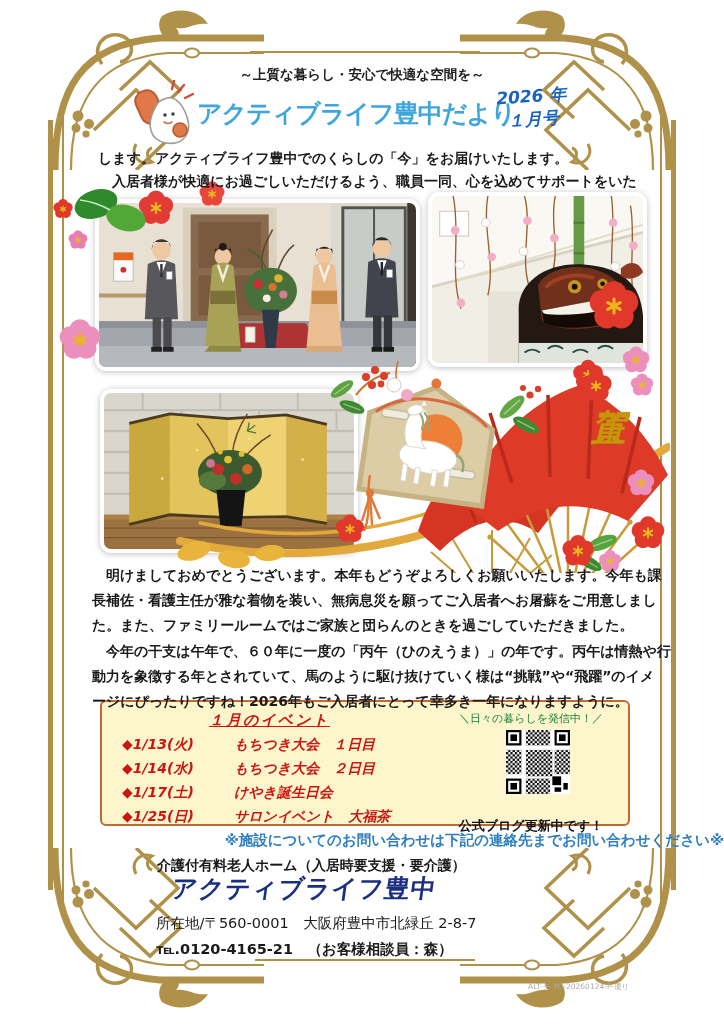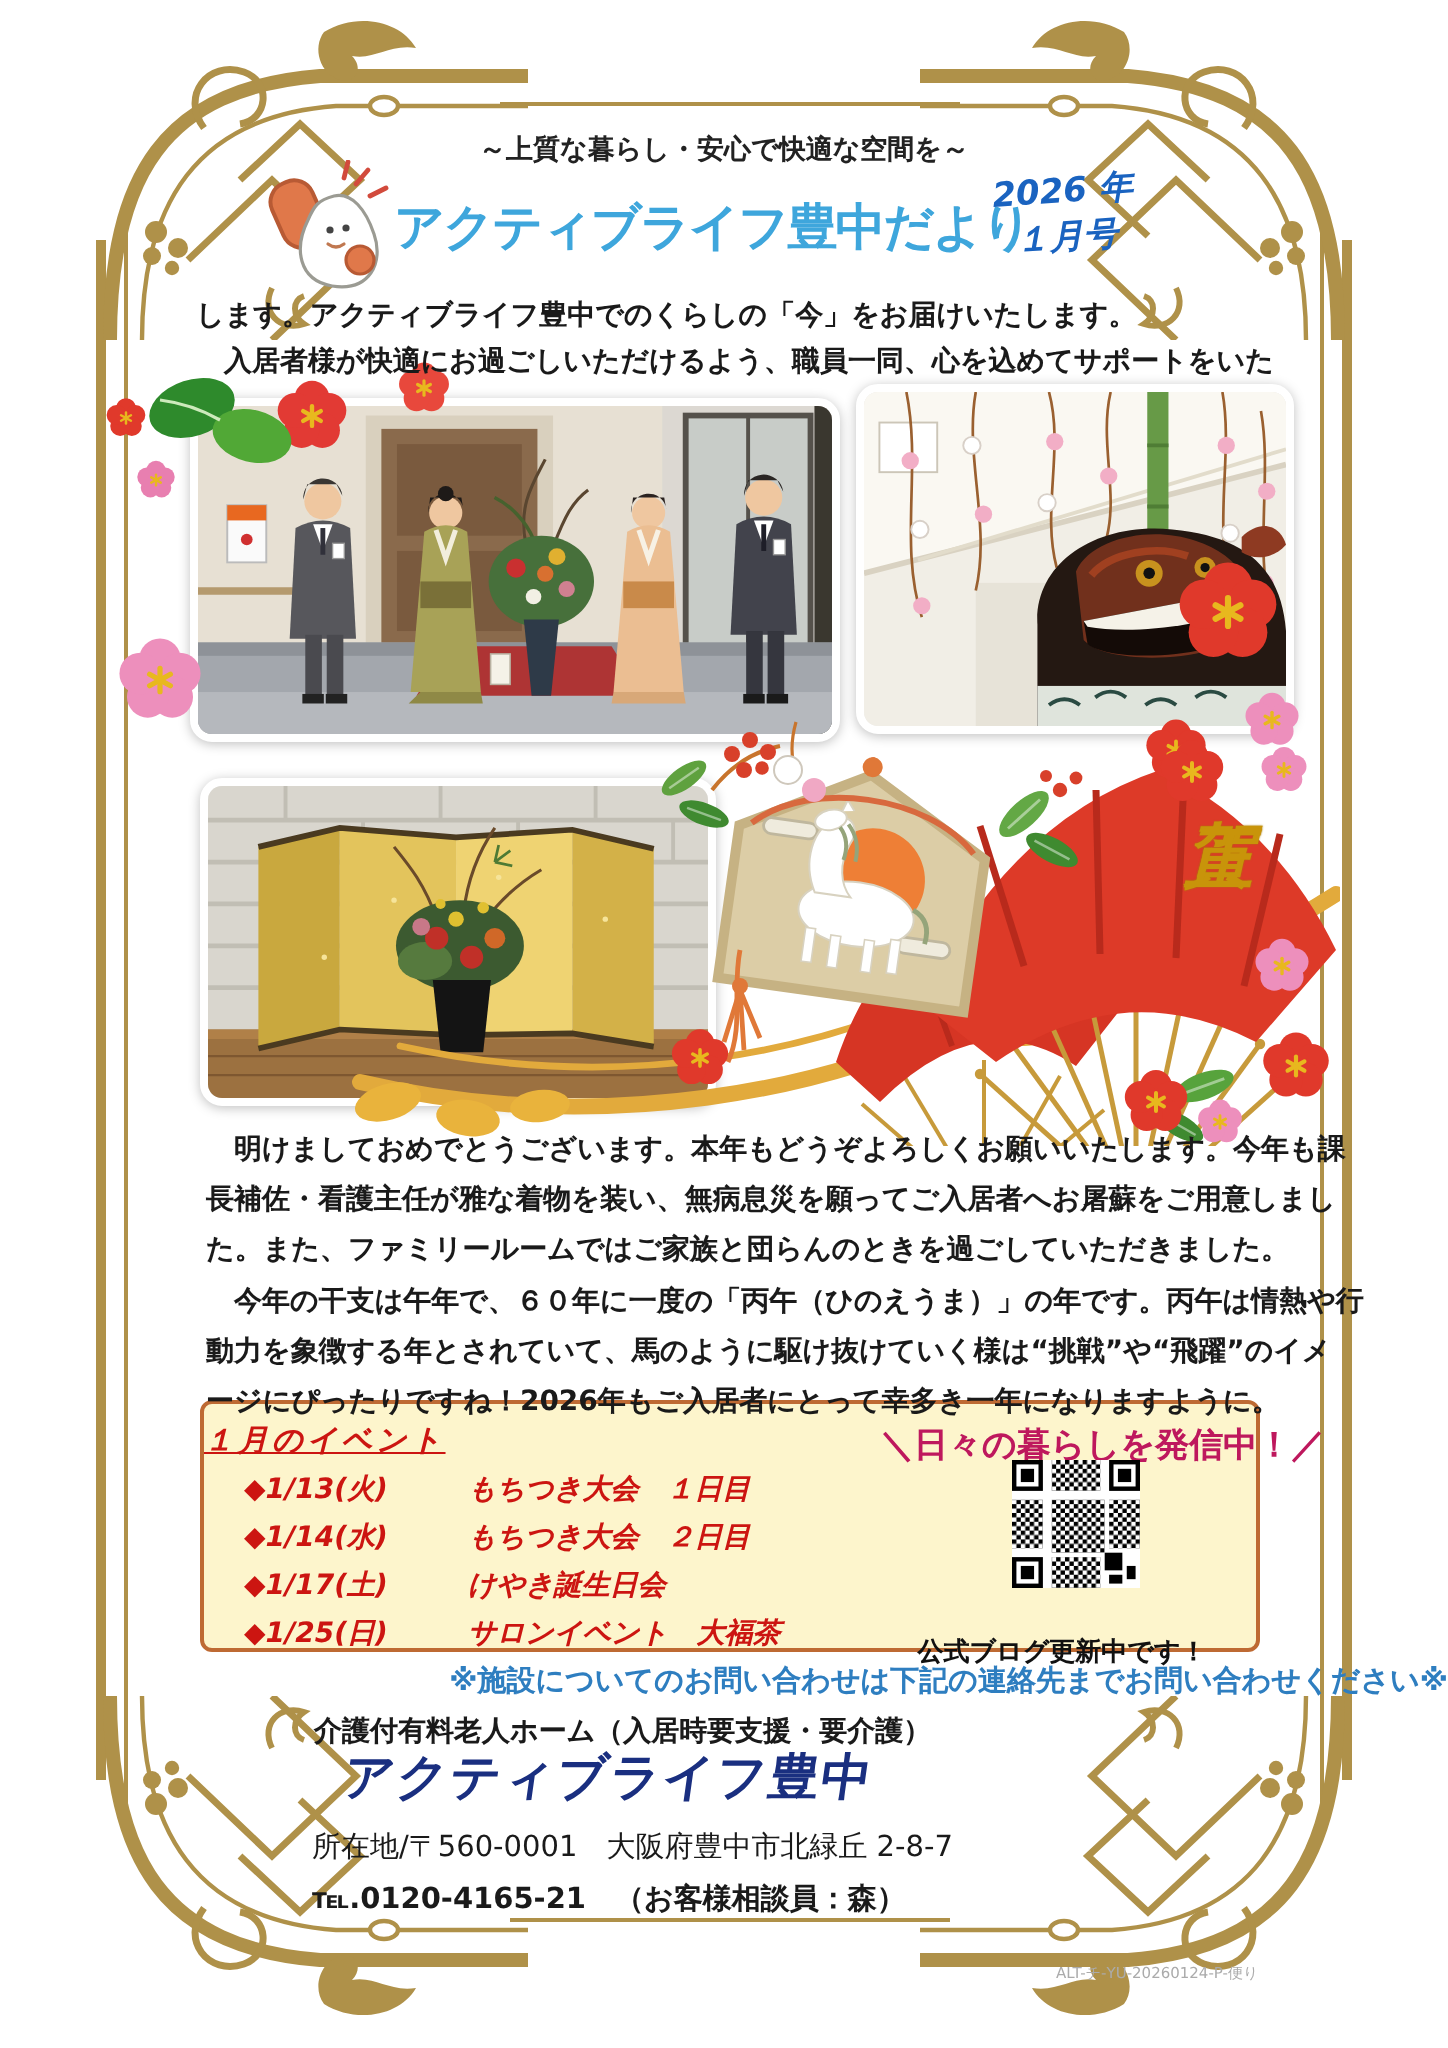--- a/index.html
+++ b/index.html
@@ -19,45 +19,45 @@
   .title{position:absolute;top:97px;left:197px;font-size:25px;font-weight:900;
          letter-spacing:-1px;color:#3EA6DC;z-index:5;white-space:nowrap;}
   .issue{position:absolute;top:85px;left:497px;color:#1A63C0;font-weight:900;
          font-style:italic;font-size:17px;line-height:1.35;transform:rotate(-4deg);z-index:5;}
   .issue .l2{padding-left:10px;}
   .mascot{position:absolute;top:80px;left:134px;width:66px;height:70px;z-index:5;}
   
   .intro{position:absolute;top:147px;left:98px;width:545px;font-size:14px;
          font-weight:700;line-height:1.62;z-index:5;}
   .bodytext{position:absolute;top:563px;left:92px;width:582px;font-size:14px;
-            font-weight:700;line-height:1.8;z-index:5;margin-left:11px;}
+            font-weight:700;line-height:1.8;z-index:5;}
   .txtline{white-space:nowrap;}
   
   .photo{position:absolute;box-sizing:border-box;border:4px solid #fff;border-radius:11px;
          overflow:hidden;box-shadow:0 1px 6px rgba(0,0,0,.25);z-index:3;background:#eee;}
   .photo svg{display:block;width:100%;height:100%;}
   .deco{position:absolute;z-index:4;}
   .deco svg{display:block;width:100%;height:100%;overflow:visible;}
   
   .nyart{position:absolute;left:160px;top:355px;width:510px;height:218px;z-index:3;}
   .nyart svg{display:block;width:100%;height:100%;}
   .gasho{position:absolute;left:586px;top:382px;writing-mode:vertical-rl;
          font-size:34px;font-weight:900;color:#C8940A;z-index:4;letter-spacing:6px;
          text-shadow:0 0 1px #a87d08;font-style:italic;}
   
   .evbox{position:absolute;left:100px;top:700px;width:530px;height:126px;background:#FDF5CC;
          border:2.5px solid #BE6A33;border-radius:6px;box-sizing:border-box;z-index:4;}
-  .evtitle{position:absolute;top:9px;left:0;width:335px;color:#CC1511;
+  .evtitle{position:absolute;top:9px;left:0;width:335px;text-align:center;color:#CC1511;
            font-weight:900;font-size:15px;font-style:italic;text-decoration:underline;
            letter-spacing:2px;}
   .evrow{position:absolute;left:20px;color:#CC1511;font-weight:900;font-style:italic;
          font-size:14px;white-space:nowrap;}
   .evrow .nm{display:inline-block;margin-left:40px;}
   .blogtop{position:absolute;top:9px;left:338px;width:182px;text-align:center;
-           font-size:17px;font-weight:700;color:#be185d;white-space:nowrap;}
+           font-size:11px;font-weight:400;color:#15803d;white-space:nowrap;}
   .qr{position:absolute;top:28px;left:404px;width:64px;height:64px;}
   .blogbot{position:absolute;top:99px;left:338px;width:182px;text-align:center;
            font-size:13px;font-weight:700;color:#111;white-space:nowrap;margin-top:16px;}
   
   .notice{position:absolute;top:831px;left:0;width:100%;text-align:right;color:#2E7EC0;
           font-weight:900;font-size:14.5px;z-index:5;}
   .facility{position:absolute;top:857px;left:157px;font-size:14px;font-weight:700;z-index:5;}
   .logo{position:absolute;top:872px;left:172px;font-size:25px;font-weight:900;color:#1A2F80;
         transform:skewX(-8deg);letter-spacing:1px;z-index:5;}
   .addr{position:absolute;top:914px;left:156px;font-size:14.5px;font-weight:400;z-index:5;}

